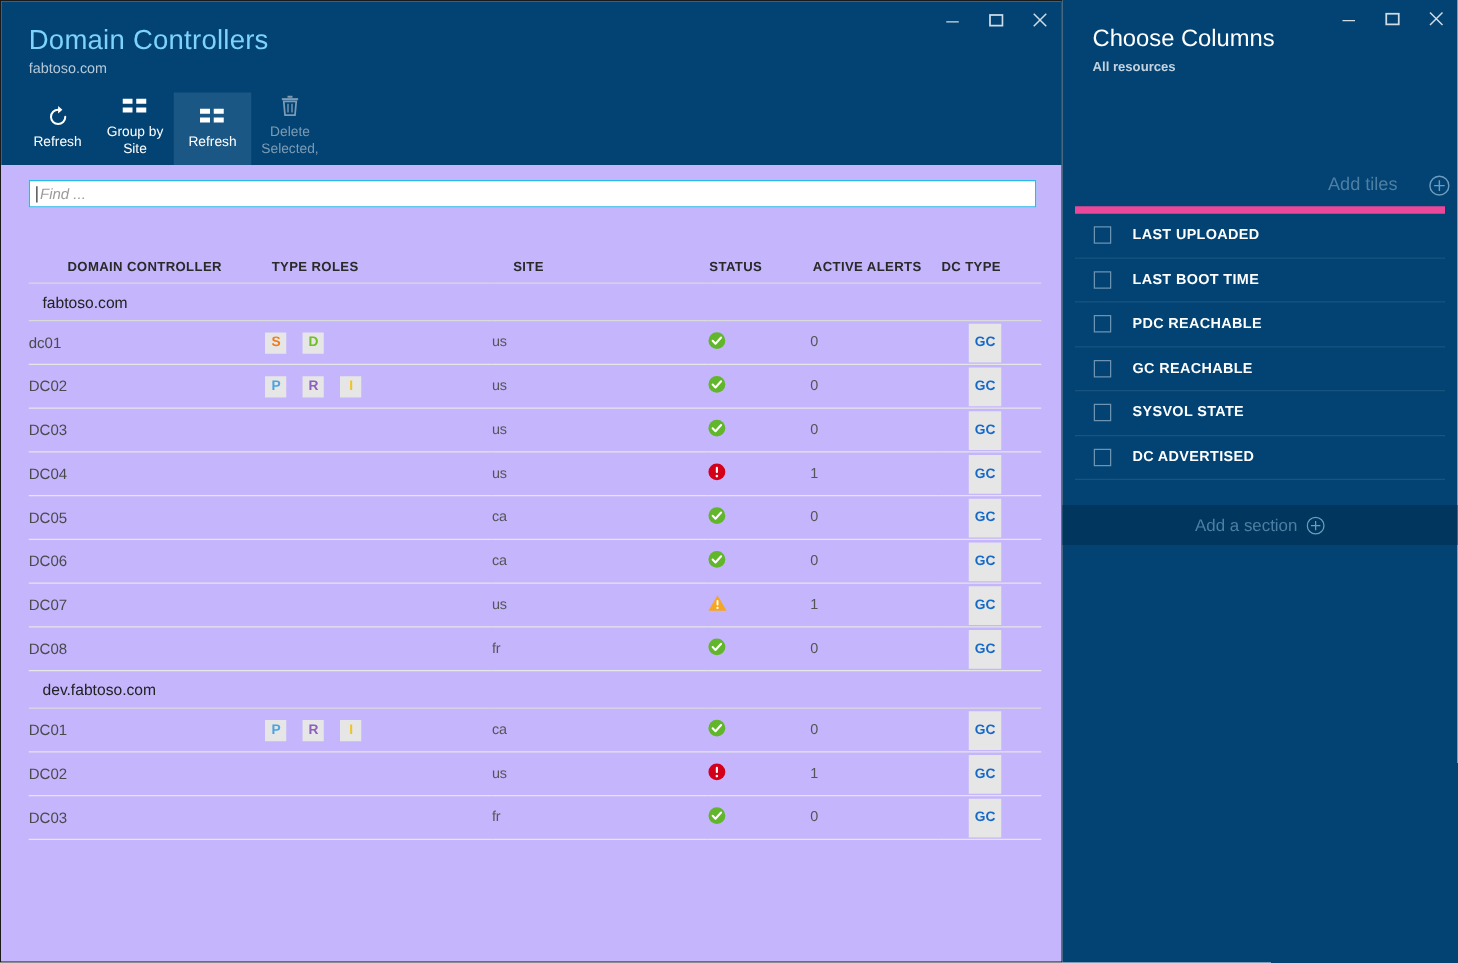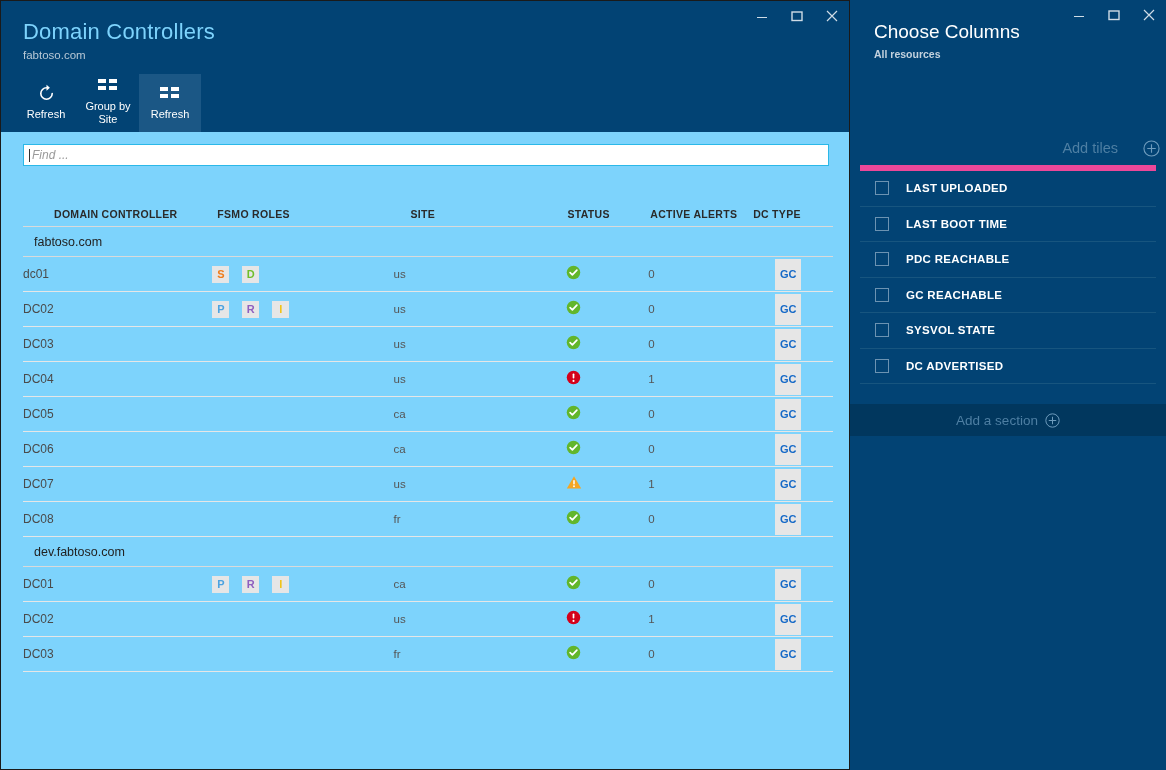--- a/index.html
+++ b/index.html
@@ -101,21 +101,21 @@
     display: flex;
     align-items: center;
     justify-content: center;
     margin-bottom: 4px;
   }
   .tool-label { white-space: pre-line; }
 
   
   .left-body {
     flex: 1 1 auto;
-    background: #7dd3fc;
+    background: #c4b5fd;
     padding: 0;
     overflow: hidden;
     position: relative;
   }
   .search-wrap { padding: 12px 20px 0 22px; }
   .search-box {
     width: 100%;
     height: 22px;
     box-sizing: border-box;
     border: 1.5px solid #2bb8e8;
@@ -352,20 +352,32 @@
             <svg width="20" height="16" viewBox="0 0 20 16">
               <rect x="0" y="2" width="8" height="4" fill="#ffffff"></rect>
               <rect x="11" y="2" width="8" height="4" fill="#ffffff"></rect>
               <rect x="0" y="9" width="8" height="4" fill="#ffffff"></rect>
               <rect x="11" y="9" width="8" height="4" fill="#ffffff"></rect>
             </svg>
           </span>
           <span class="tool-label">Refresh</span>
         </div>
 
+        <div class="tool-btn disabled">
+          <span class="tool-ico">
+            <svg width="16" height="18" viewBox="0 0 16 18">
+              <rect x="1.5" y="2.5" width="13" height="1.6" fill="#7e9bb3"></rect>
+              <rect x="6" y="0.6" width="4" height="1.6" fill="#7e9bb3"></rect>
+              <path d="M3 5 L13 5 L12 16 L4 16 Z" fill="none" stroke="#7e9bb3" stroke-width="1.4"></path>
+              <path d="M6.4 7 L6.4 14 M9.6 7 L9.6 14" stroke="#7e9bb3" stroke-width="1.1"></path>
+            </svg>
+          </span>
+          <span class="tool-label">Delete
+Selected,</span>
+        </div>
 
       </div>
     </div>
 
     <div class="left-body">
 
       <div class="search-wrap">
         <div class="search-box">
           <span class="search-caret"></span>
           <span class="search-placeholder">Find ...</span>
@@ -377,21 +389,21 @@
           <col class="col-dc">
             <col class="col-fsmo">
             <col class="col-site">
           <col class="col-stat">
             <col class="col-alert">
             <col class="col-type">
         </colgroup>
         <thead>
           <tr>
             <th style="padding-left:31px;">DOMAIN CONTROLLER</th>
-            <th style="padding-left:5px;">FSMO ROLES</th>
+            <th style="padding-left:5px;">TYPE ROLES</th>
             <th style="padding-left:17px;">SITE</th>
             <th style="padding-left:1px;">STATUS</th>
             <th style="padding-left:2px;">ACTIVE ALERTS</th>
             <th style="padding-left:2px;">DC TYPE</th>
           </tr>
         </thead>
         <tbody id="table-body">
             <tr class="group-row">
               <td colspan="6">fabtoso.com</td>
             </tr>

